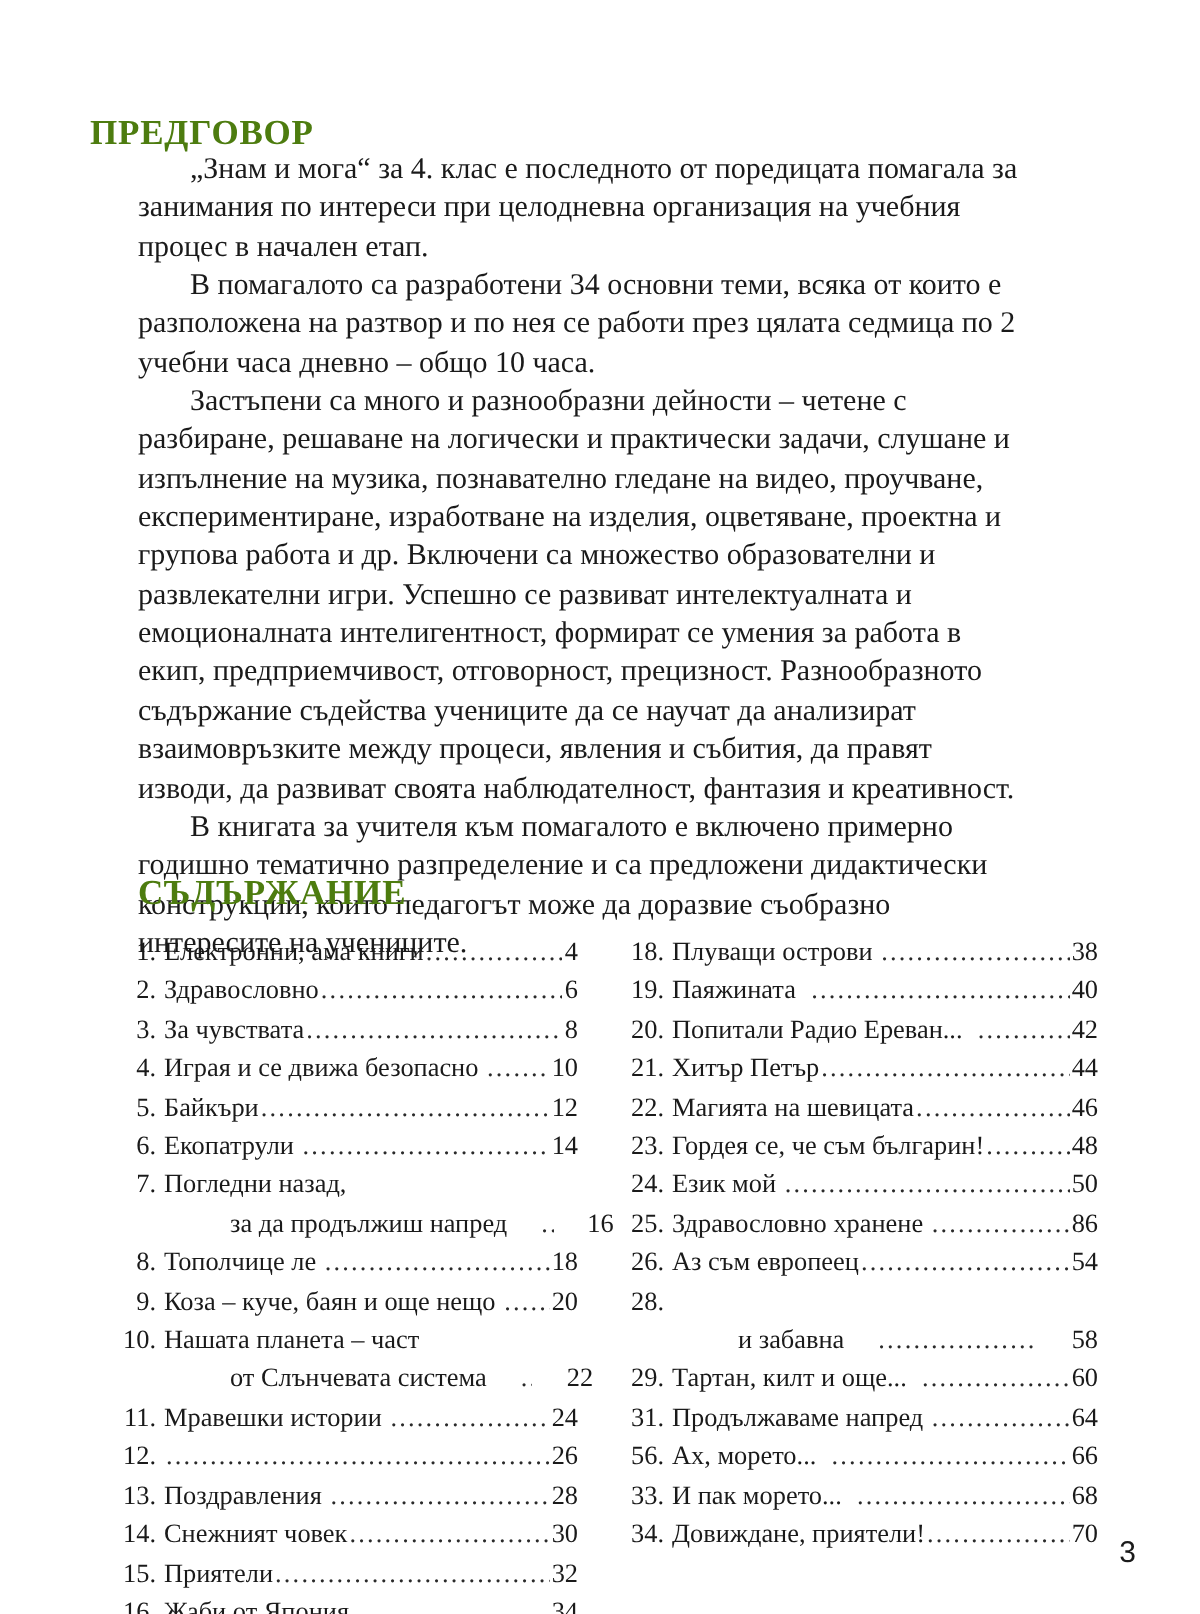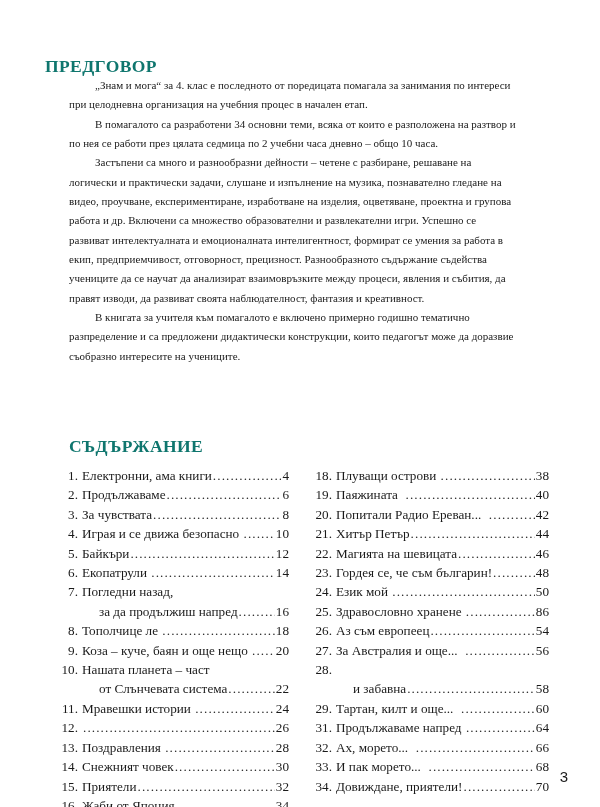--- a/index.html
+++ b/index.html
@@ -22,36 +22,36 @@
     height: 807px;
   }
 
   
   .section-heading {
     position: absolute;
     font-family: "Liberation Serif", "DejaVu Serif", serif;
     font-weight: bold;
     font-size: 17.5px;
     letter-spacing: 0.4px;
-    color: #0f766e;
+    color: #4d7c0f;
     white-space: nowrap;
   }
   #heading-preface { left: 45px; top: 44px; }
   #heading-contents { left: 45px; top: 424px; margin-left: 24px; }
 
   
   .preface {
     position: absolute;
     left: 69px;
     top: 76px;
     width: 448px;
   }
   .preface p {
     margin: 0;
-    font-size: 11px;
+    font-size: 15px;
     line-height: 19.35px;
     text-indent: 26px;
     text-align: left;
     hyphens: none;
   }
 
   
   .toc {
     position: absolute;
     top: 466px;
@@ -104,20 +104,21 @@
   .toc-page {
     flex: 0 0 auto;
     text-align: right;
     white-space: pre;
   }
   
   .toc-cont {
     display: flex;
     align-items: baseline;
     width: 100%;
+    gap: 16px;
   }
   .toc-cont .toc-indent {
     flex: 0 0 auto;
   }
   #toc-col-left .toc-cont .toc-indent  { width: 42px; }
   #toc-col-right .toc-cont .toc-indent { width: 42px; }
 
   
   #page-folio {
     position: absolute;
@@ -150,21 +151,21 @@
           <div class="toc-line">
             <span class="toc-num">1.</span>
             <span class="toc-title">Електронни, ама книги</span>
             <span class="toc-leader"></span>
             <span class="toc-page">4</span>
           </div>
         </div>
         <div class="toc-entry">
           <div class="toc-line">
             <span class="toc-num">2.</span>
-            <span class="toc-title">Продължаваме</span>
+            <span class="toc-title">Здравословно</span>
             <span class="toc-leader"></span>
             <span class="toc-page">6</span>
           </div>
         </div>
         <div class="toc-entry">
           <div class="toc-line">
             <span class="toc-num">3.</span>
             <span class="toc-title">За чувствата</span>
             <span class="toc-leader"></span>
             <span class="toc-page">8</span>
@@ -350,28 +351,20 @@
         <div class="toc-entry">
           <div class="toc-line">
             <span class="toc-num">26.</span>
             <span class="toc-title">Аз съм европеец</span>
             <span class="toc-leader"></span>
             <span class="toc-page">54</span>
           </div>
         </div>
         <div class="toc-entry">
           <div class="toc-line">
-            <span class="toc-num">27.</span>
-            <span class="toc-title">За Австралия и още...  </span>
-            <span class="toc-leader"></span>
-            <span class="toc-page">56</span>
-          </div>
-        </div>
-        <div class="toc-entry">
-          <div class="toc-line">
             <span class="toc-num">28.</span>
           </div>
           <div class="toc-cont">
             <span class="toc-indent"></span>
             <span class="toc-title">и забавна</span>
             <span class="toc-leader"></span>
             <span class="toc-page">58</span>
           </div>
         </div>
         <div class="toc-entry">
@@ -385,21 +378,21 @@
         <div class="toc-entry">
           <div class="toc-line">
             <span class="toc-num">31.</span>
             <span class="toc-title">Продължаваме напред </span>
             <span class="toc-leader"></span>
             <span class="toc-page">64</span>
           </div>
         </div>
         <div class="toc-entry">
           <div class="toc-line">
-            <span class="toc-num">32.</span>
+            <span class="toc-num">56.</span>
             <span class="toc-title">Ах, морето...  </span>
             <span class="toc-leader"></span>
             <span class="toc-page">66</span>
           </div>
         </div>
         <div class="toc-entry">
           <div class="toc-line">
             <span class="toc-num">33.</span>
             <span class="toc-title">И пак морето...  </span>
             <span class="toc-leader"></span>

